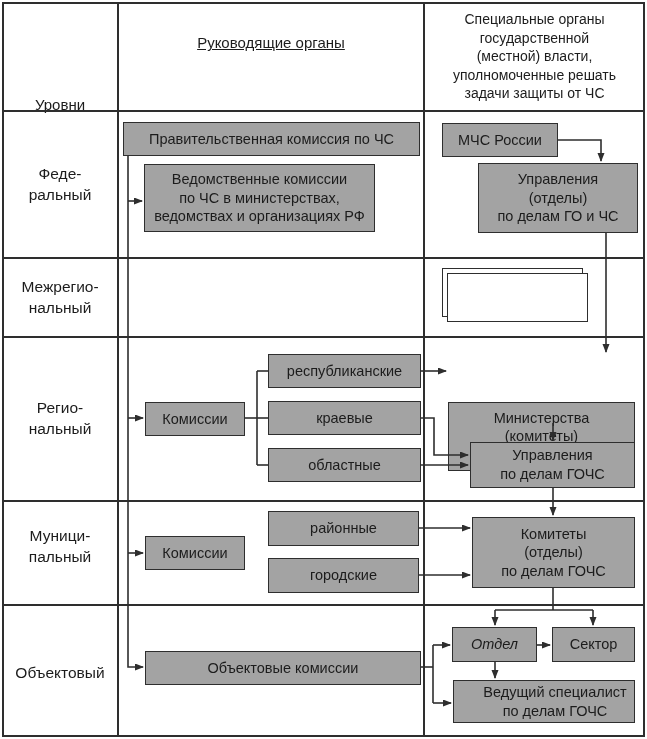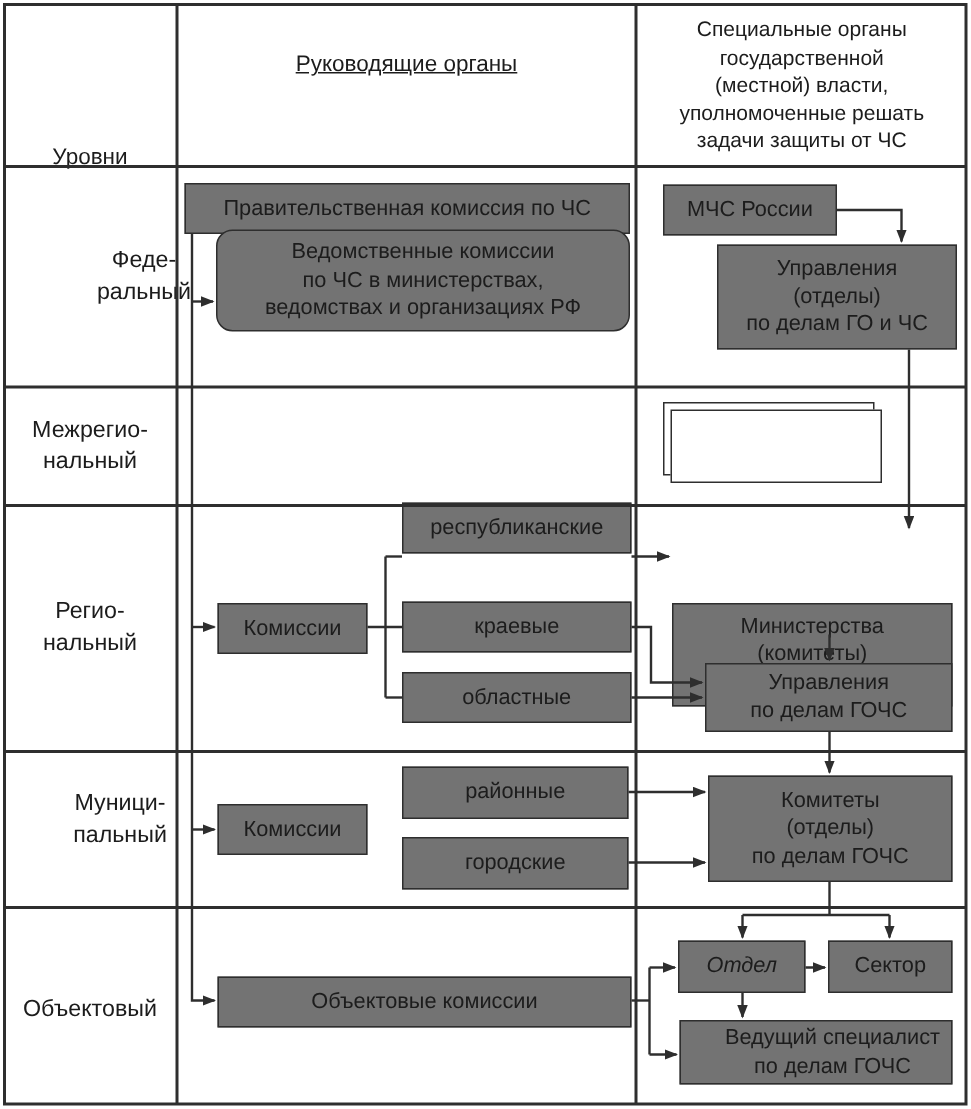--- a/index.html
+++ b/index.html
@@ -8,21 +8,21 @@
     width:647px;height:739px;
     background:#ffffff;
     font-family:"Liberation Sans", sans-serif;
     color:#1a1a1a;
     overflow:hidden;
   }
   .box{
     position:absolute;
     box-sizing:border-box;
     border:1.5px solid #2e2e2e;
-    background:#737373;
+    background:#a3a3a3;
     display:flex;align-items:center;justify-content:center;
     text-align:center;
     white-space:pre-line;
     font-size:14.5px;
     line-height:1.28;
     color:#1c1c1c;
     padding:1px 4px;
   }
   .card{
     position:absolute;
@@ -48,36 +48,36 @@
 <div id="stage">
 
   <div class="cell header-label" style="left:2px;top:2px;width:116px;height:109px;margin-top:48px;">Уровни</div>
   <div class="cell header-label" style="left:118px;top:2px;width:306px;height:82px;text-decoration:underline;">Руководящие органы</div>
   <div class="cell header-label small" style="left:424px;top:2px;width:221px;height:109px;">Специальные органы
 государственной
 (местной) власти,
 уполномоченные решать
 задачи защиты от ЧС</div>
 
-  <div class="cell level-label" style="left:2px;top:111px;width:116px;height:147px;margin-left:36px;">Феде-
+  <div class="cell level-label" style="left:2px;top:111px;width:116px;height:147px;">Феде-
 ральный</div>
   <div class="cell level-label" style="left:2px;top:258px;width:116px;height:79px;">Межрегио-
 нальный</div>
   <div class="cell level-label" style="left:2px;top:337px;width:116px;height:164px;">Регио-
 нальный</div>
-  <div class="cell level-label" style="left:2px;top:501px;width:116px;height:92px;margin-left:20px;">Муници-
+  <div class="cell level-label" style="left:2px;top:501px;width:116px;height:92px;">Муници-
 пальный</div>
   <div class="cell level-label" style="left:2px;top:605px;width:116px;height:136px;">Объектовый</div>
 
   <div class="box" style="left:123px;top:122px;width:297px;height:34px;">Правительственная комиссия по ЧС</div>
-  <div class="box" style="left:144px;top:153px;width:276px;height:68px;border-radius:11px;">Ведомственные комиссии
+  <div class="box" style="left:144px;top:164px;width:231px;height:68px;">Ведомственные комиссии
 по ЧС в министерствах,
 ведомствах и организациях РФ</div>
   <div class="box" style="left:145px;top:402px;width:100px;height:34px;">Комиссии</div>
-  <div class="box" style="left:268px;top:335px;width:153px;height:34px;">республиканские</div>
+  <div class="box" style="left:268px;top:354px;width:153px;height:34px;">республиканские</div>
   <div class="box" style="left:268px;top:401px;width:153px;height:34px;">краевые</div>
   <div class="box" style="left:268px;top:448px;width:153px;height:34px;">областные</div>
   <div class="box" style="left:145px;top:536px;width:100px;height:34px;">Комиссии</div>
   <div class="box" style="left:268px;top:511px;width:151px;height:35px;">районные</div>
   <div class="box" style="left:268px;top:558px;width:151px;height:35px;">городские</div>
   <div class="box" style="left:145px;top:651px;width:276px;height:34px;">Объектовые комиссии</div>
 
   <div class="box" style="left:442px;top:123px;width:116px;height:34px;">МЧС России</div>
   <div class="box" style="left:478px;top:163px;width:160px;height:70px;">Управления
 (отделы)

